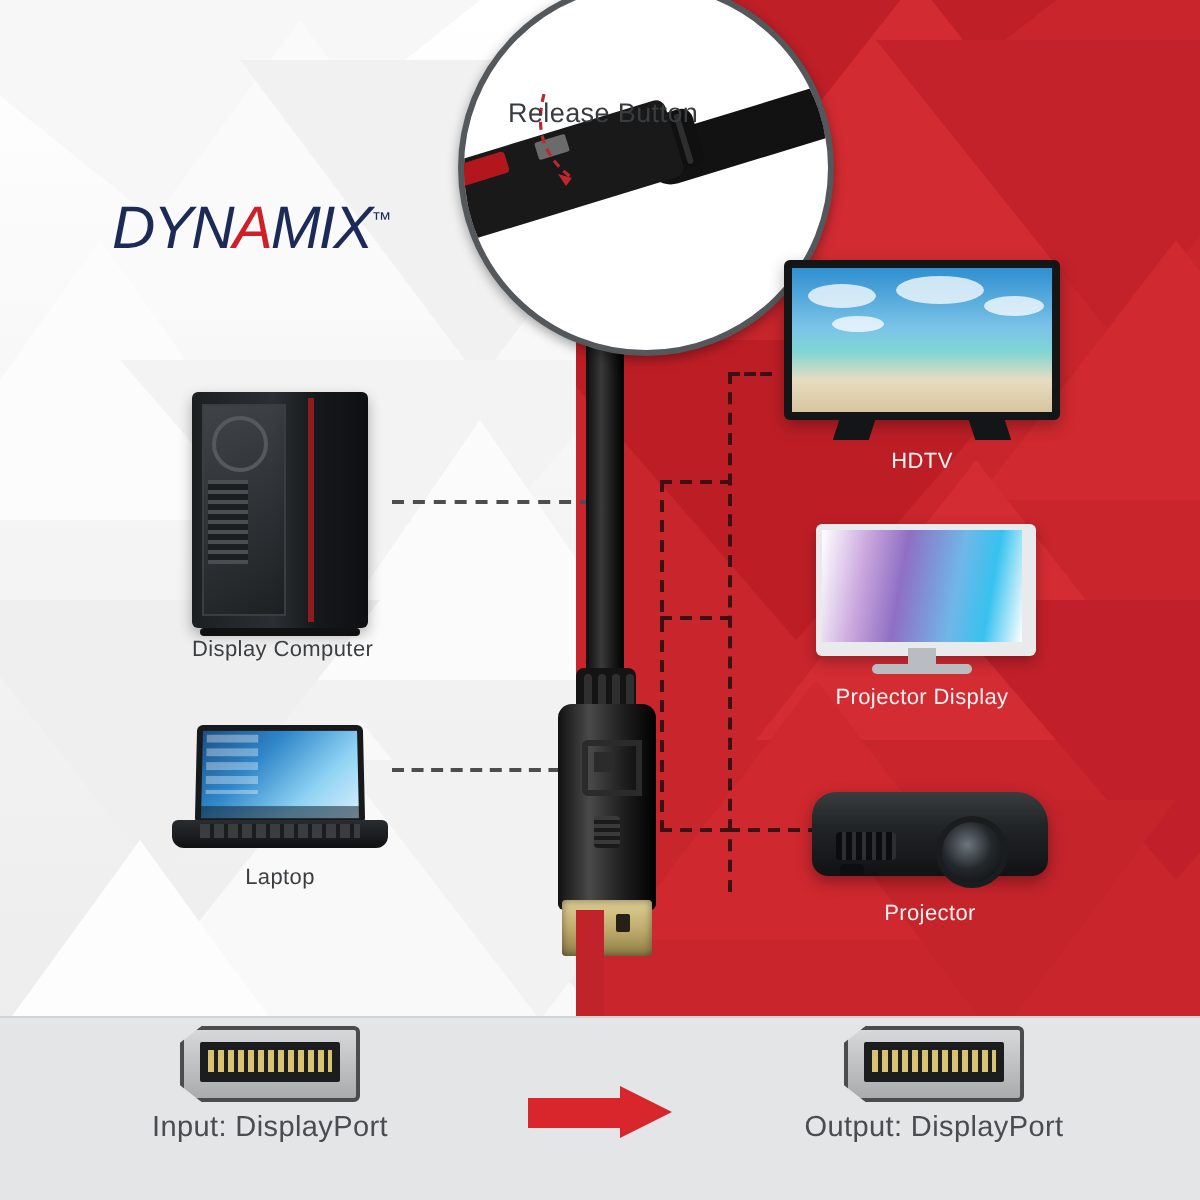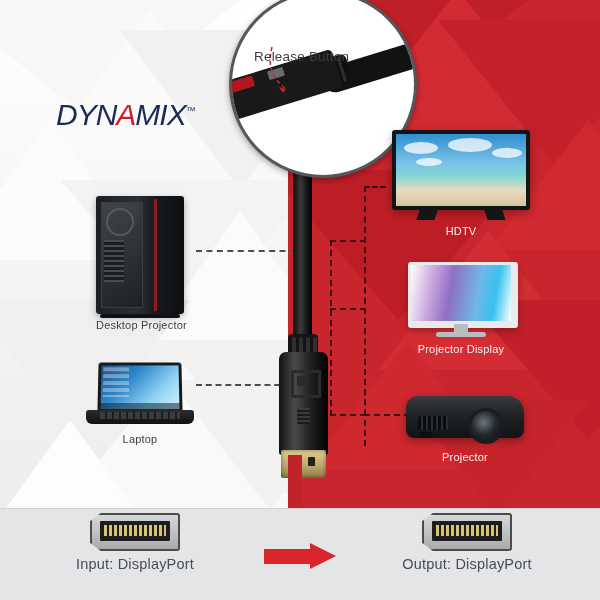--- a/index.html
+++ b/index.html
@@ -241,21 +241,21 @@
   </div>
 
   <div class="item" style="left:96px;top:196px;width:88px;">
     <div class="tower">
       <div class="glass"></div>
         <div class="fan"></div>
         <div class="grill"></div>
       <div class="redline"></div>
         <div class="feet"></div>
     </div>
-    <div class="caption">Desktop Projector</div>
+    <div class="caption">Display Computer</div>
   </div>
 
   <div class="item on-red" style="left:392px;top:130px;width:138px;">
     <div class="tv">
       <div class="bez">
           <div class="scr">
         <div class="cloud" style="left:8px;top:8px;width:34px;height:12px;"></div>
         <div class="cloud" style="left:52px;top:4px;width:44px;height:14px;"></div>
         <div class="cloud" style="left:96px;top:14px;width:30px;height:10px;"></div>
         <div class="cloud" style="left:20px;top:24px;width:26px;height:8px;"></div>

